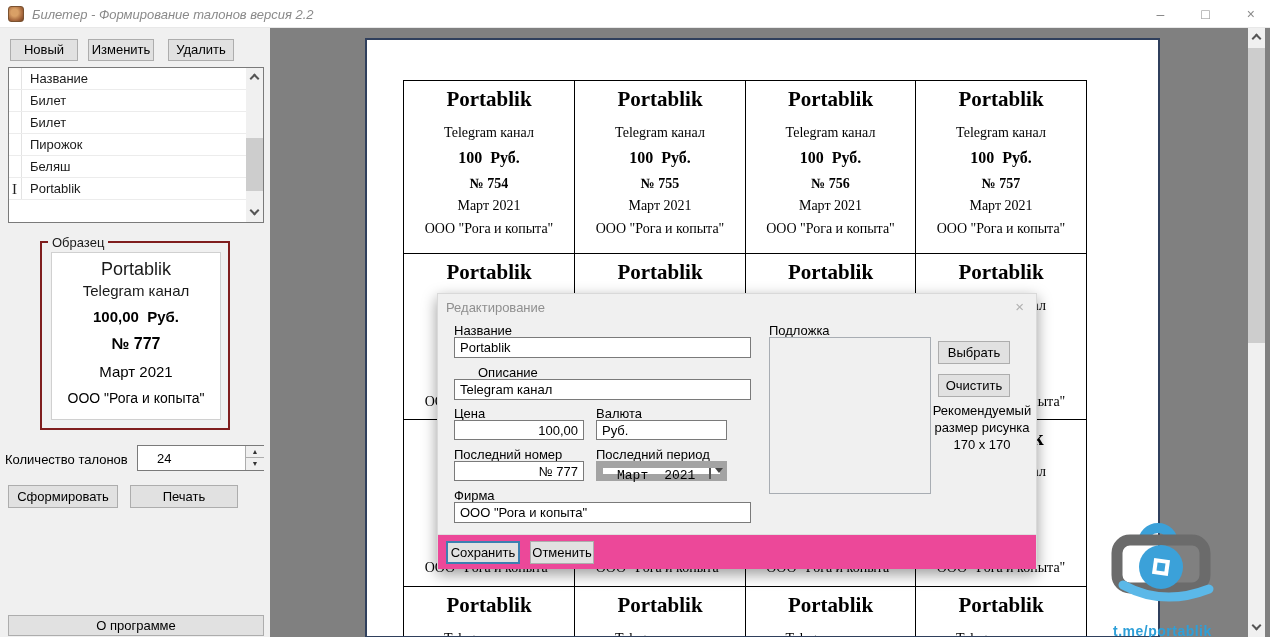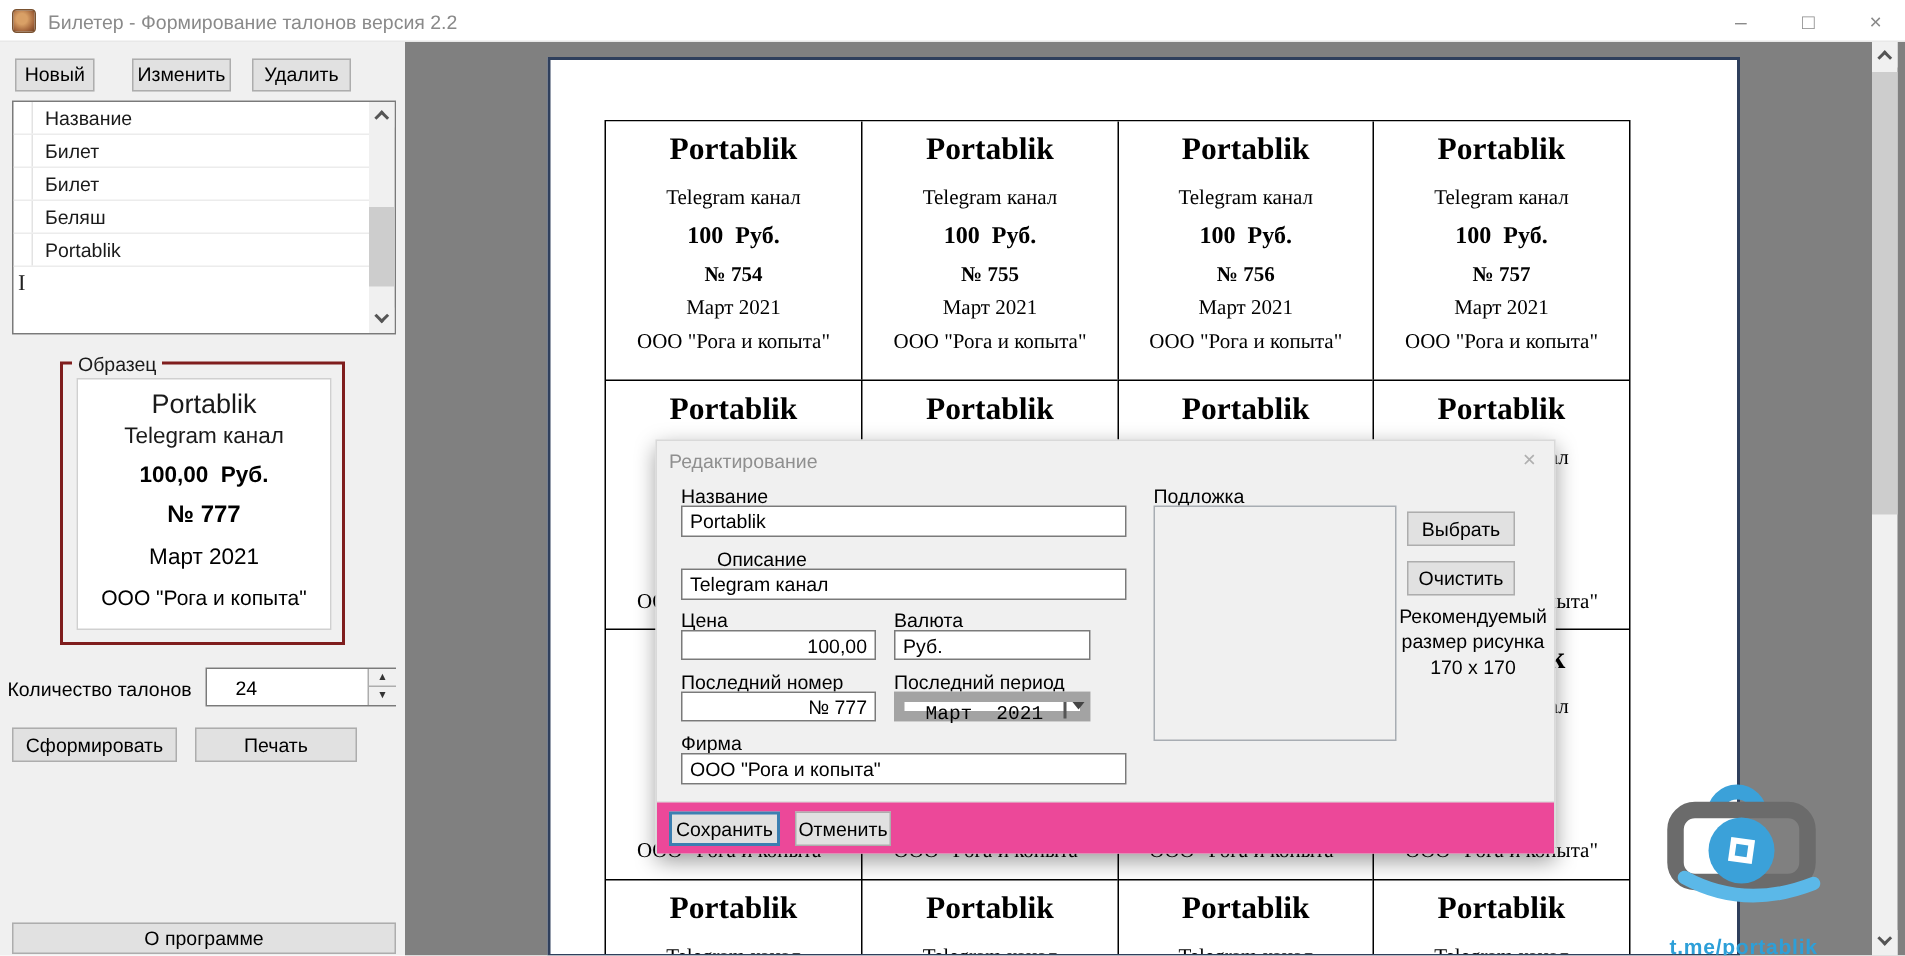--- a/index.html
+++ b/index.html
@@ -2,35 +2,35 @@
 <html><head>
 <meta charset="utf-8">
 <style>
   * { margin:0; padding:0; box-sizing:border-box; }
   html,body { width:1270px; height:637px; overflow:hidden;
     font-family:"Liberation Sans", sans-serif; background:#fff; }
   .window { position:relative; width:1270px; height:637px; background:#f0f0f0; }
 
   
   .titlebar { position:absolute; left:0; top:0; width:1270px; height:28px;
-    background:#fff; border-bottom:1px solid #e8e8e8; z-index:30; }
+    background:#fff; border-bottom:1px solid #e8e8e8; z-index:30;font-style:italic; }
   .app-icon { position:absolute; left:8px; top:6px; width:16px; height:16px;
     border-radius:3px; border:1px solid #7a5230;
     background:radial-gradient(circle at 40% 40%, #d9a066 0 30%, #a2633a 70%, #6e3f22 100%); }
   .title-text { position:absolute; left:32px; top:7px; font-size:13px; color:#8a8a8a; }
   .win-btn { position:absolute; top:0; width:45px; height:28px; text-align:center;
     line-height:28px; color:#8a8a8a; font-size:14px; }
   .win-min { left:1138px; } .win-max { left:1183px; } .win-close { left:1228px; }
 
   
   .left-panel { position:absolute; left:0; top:28px; width:270px; height:609px;
     background:#f0f0f0; z-index:5; }
   .btn { background:#e1e1e1; border:1px solid #adadad; font-size:13px;
     color:#000; text-align:center; font-family:"Liberation Sans",sans-serif; }
-  .btn-new { position:absolute; left:10px; top:11px; width:53px; height:22px; line-height:20px;text-align:center; }
+  .btn-new { position:absolute; left:10px; top:11px; width:68px; height:22px; line-height:20px;text-align:center; }
   .btn-edit { position:absolute; left:88px; top:11px; width:66px; height:22px; line-height:20px; }
   .btn-del { position:absolute; left:168px; top:11px; width:66px; height:22px; line-height:20px; }
 
   .listbox { position:absolute; left:8px; top:39px; width:256px; height:156px;
     background:#fff; border:1px solid #7a7a7a; overflow:hidden; }
   .list-rows { position:absolute; left:0; top:0; width:238px; }
   .list-row { display:flex; height:22px; border-bottom:1px solid #ececec; }
   .row-gutter { width:13px; border-right:1px solid #e3e3e3; }
   .row-text { padding-left:8px; font-size:13px; line-height:21px; color:#1a1a1a; }
   .ibeam { position:absolute; left:3px; top:113px; font-family:"Liberation Serif",serif;
@@ -159,20 +159,24 @@
   <div class="list-row">
     <span class="row-gutter"></span>
     <span class="row-text">Билет</span>
   </div>
 
   <div class="list-row">
     <span class="row-gutter"></span>
     <span class="row-text">Билет</span>
   </div>
 
+  <div class="list-row">
+    <span class="row-gutter"></span>
+    <span class="row-text">Пирожок</span>
+  </div>
 
   <div class="list-row">
     <span class="row-gutter"></span>
     <span class="row-text">Беляш</span>
   </div>
 
   <div class="list-row">
     <span class="row-gutter"></span>
     <span class="row-text">Portablik</span>
   </div>

